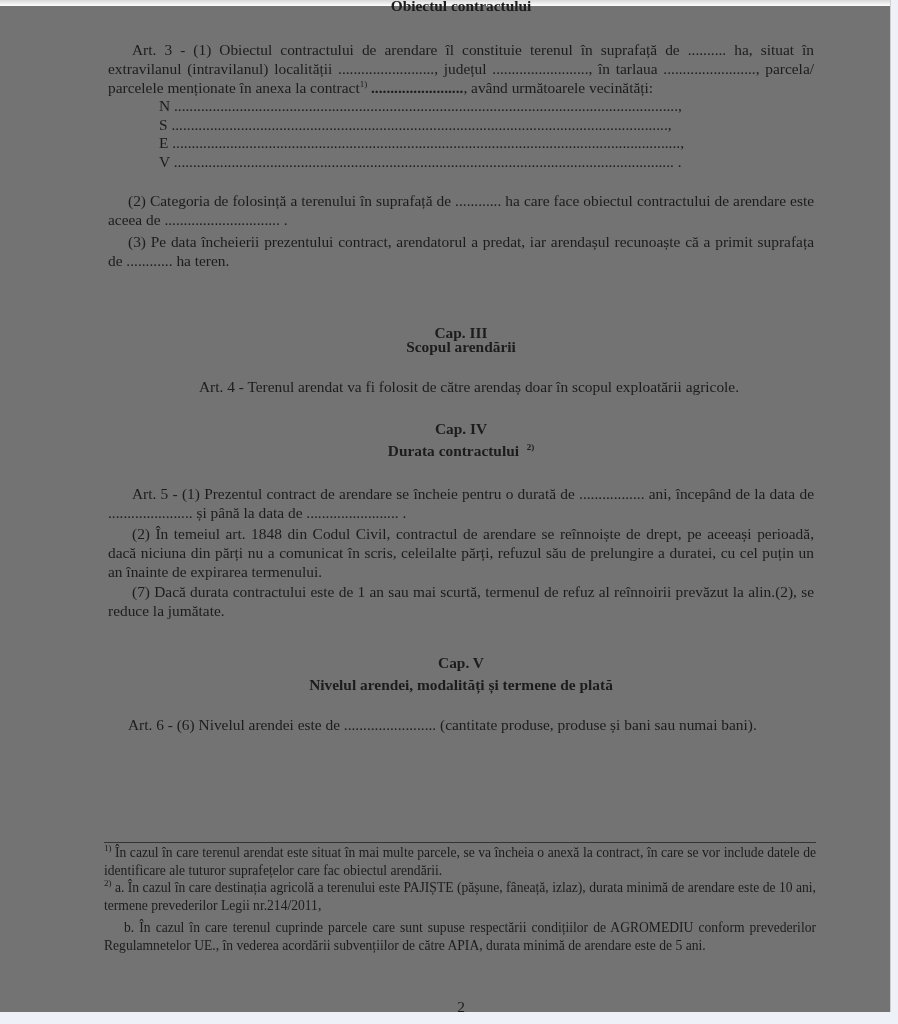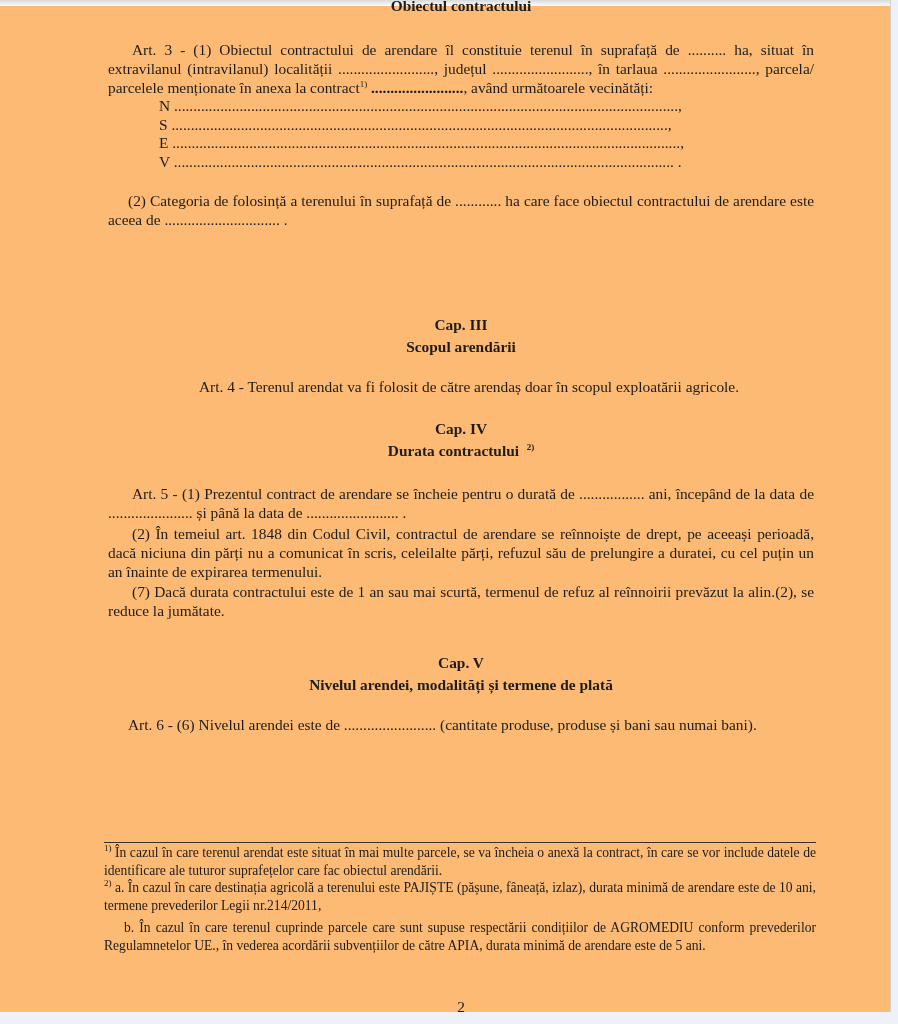--- a/index.html
+++ b/index.html
@@ -6,21 +6,21 @@
   body {
     width: 898px; height: 1024px; overflow: hidden;
     background: #eef2f8;
     font-family: "Liberation Serif", "DejaVu Serif", serif;
     color: #1c1c1c;
     position: relative;
   }
   .page {
     position: absolute; left: 0; top: 0;
     width: 890px; height: 1012px;
-    background: #fdba74;
+    background: #737373;
     border-right: 1px solid #cfcfcf;
   }
   .page-topshade {
     position: absolute; left: 0; top: 0; width: 890px; height: 6px;
     background: linear-gradient(#d9d9d9, #ffffff);
   }
   .content {
     position: absolute; left: 108px; top: 0; width: 706px;
     font-size: 15.4px; line-height: 19px;
   }
@@ -50,23 +50,24 @@
 
     <div style="position:absolute; top:40px; left:0; width:706px;">
       <p class="indent2"><b>Art.</b> <b>3</b><span> - (1) Obiectul contractului de arendare îl constituie terenul în suprafață de .......... ha, situat în extravilanul (intravilanul) localității ........................., județul ........................., în tarlaua ........................, parcela/ parcelele menționate în anexa la contract</span><sup>1)</sup><span class="bold-dots"> ........................</span><span>, având următoarele vecinătăți:</span></p>
 
       <div class="neighbor"><span>N</span><span> ...................................................................................................................................,</span></div>
       <div class="neighbor"><span>S</span><span> .................................................................................................................................,</span></div>
       <div class="neighbor"><span>E</span><span> ....................................................................................................................................,</span></div>
       <div class="neighbor"><span>V</span><span> .................................................................................................................................. .</span></div>
 
       <p class="indent" style="margin-top:20px;">(2) Categoria de folosință a terenului în suprafață de ............ ha care face obiectul contractului de arendare este aceea de .............................. .</p>
+      <p class="indent" style="margin-top:3px;">(3) Pe data încheierii prezentului contract, arendatorul a predat, iar arendașul recunoaște că a primit suprafața de ............ ha teren.</p>
     </div>
 
-    <div class="center" style="position:absolute; top:314px; left:0; width:706px;">Cap. III</div>
+    <div class="center" style="position:absolute; top:322px; left:0; width:706px;">Cap. III</div>
     <div class="center" style="position:absolute; top:336px; left:0; width:706px;">Scopul arendării</div>
     <p style="position:absolute; top:377px; left:16px; width:690px; text-align:center;"><b>Art. 4</b><span> - Terenul arendat va fi folosit de către arendaș doar în scopul exploatării agricole.</span></p>
 
     <div class="center" style="position:absolute; top:418px; left:0; width:706px;">Cap. IV</div>
     <div class="center" style="position:absolute; top:440px; left:0; width:706px;text-align:center;"><span>Durata contractului</span>&nbsp;&nbsp;<sup>2)</sup></div>
 
     <div style="position:absolute; top:484px; left:0; width:706px;">
       <p class="indent2"><b>Art. 5</b><span> - (1) Prezentul contract de arendare se încheie pentru o durată de ................. ani, începând de la data de ...................... și până la data de ........................ .</span></p>
       <p class="indent2" style="margin-top:2px;">(2) În temeiul art. 1848 din Codul Civil, contractul de arendare se reînnoiște de drept, pe aceeași perioadă, dacă niciuna din părți nu a comunicat în scris, celeilalte părți, refuzul său de prelungire a duratei, cu cel puțin un an înainte de expirarea termenului.</p>
       <p class="indent2" style="margin-top:1px;">(7) Dacă durata contractului este de 1 an sau mai scurtă, termenul de refuz al reînnoirii prevăzut la alin.(2),  se reduce la jumătate.</p>

